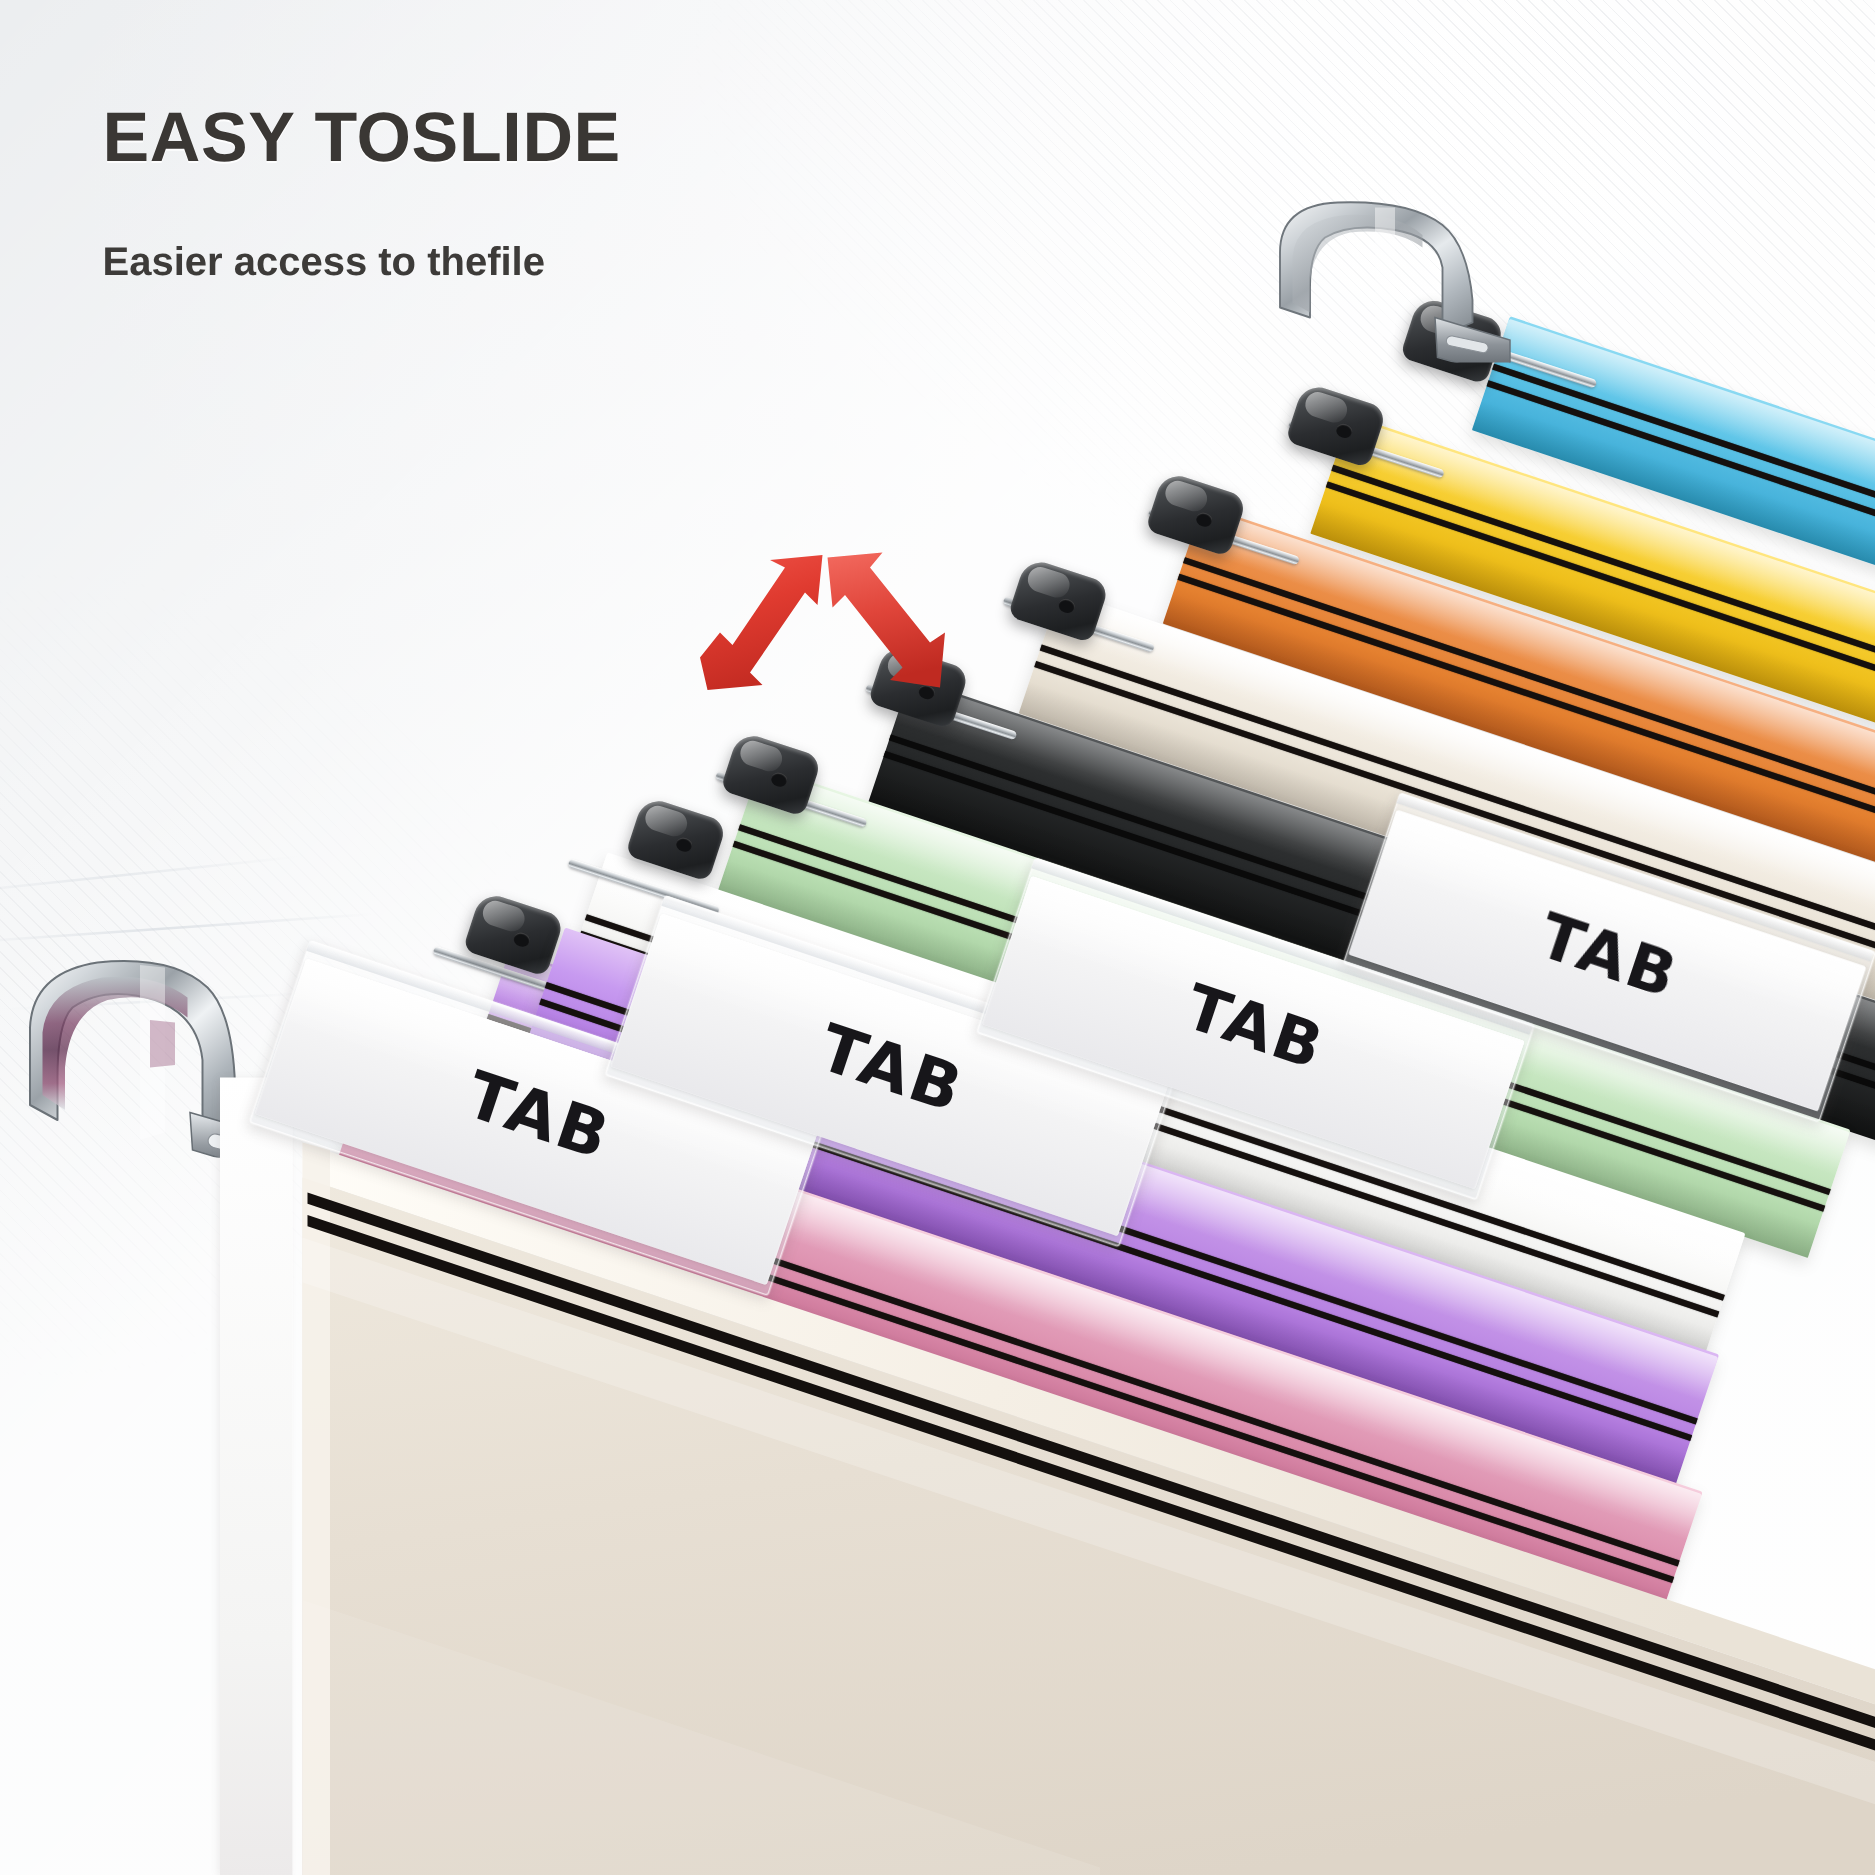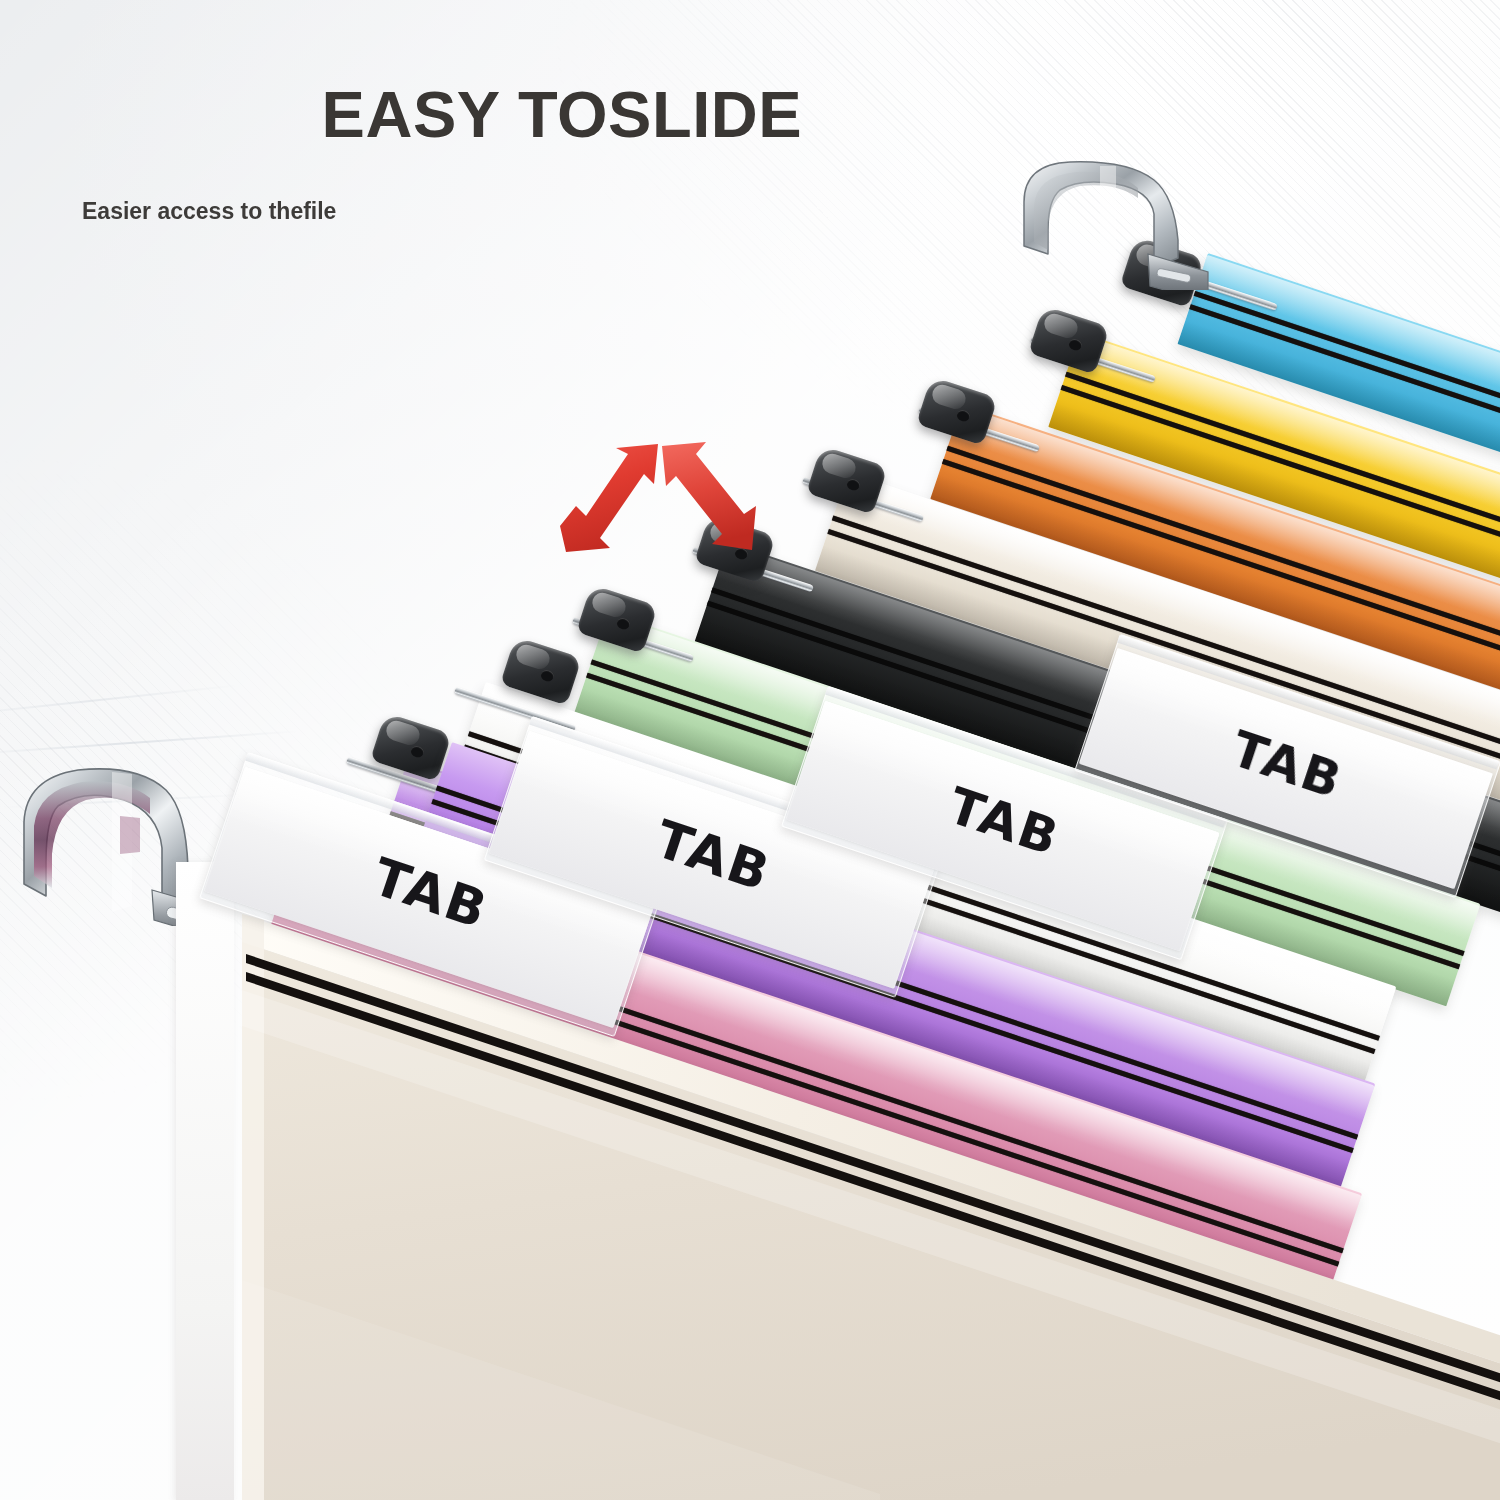--- a/index.html
+++ b/index.html
@@ -37,26 +37,25 @@
             mask-image:radial-gradient(ellipse 520px 420px at 2% 52%,
         rgba(0,0,0,.75) 0%,rgba(0,0,0,.25) 45%,rgba(0,0,0,0) 78%);
   }
   
   .sweep{position:absolute;pointer-events:none;height:2px;
     background:linear-gradient(90deg,rgba(255,255,255,0),rgba(206,212,219,.55),rgba(255,255,255,0));}
 
   
   .copy{position:absolute;left:82px;top:82px;width:720px;z-index:60;}
   .headline{
-    margin:0;font-size:65px;line-height:1.0;letter-spacing:.5px;
+    margin:0;font-size:56px;line-height:1.0;letter-spacing:.5px;
     font-weight:700;color:#3a3734;white-space:nowrap;
     text-shadow:0 1px 0 rgba(255,255,255,.85);
-    text-align:right;
-  }
-  .sub{margin:0;padding-top:46px;font-size:23px;line-height:1.62;
+  }
+  .sub{margin:0;padding-top:46px;font-size:32px;line-height:1.62;
     font-weight:600;color:#3d3b39;}
   .sub span{display:block;}
 
   
   .arrow-wrap{position:absolute;left:556px;top:440px;width:210px;height:130px;z-index:58;}
 
   
   .assembly{position:absolute;left:0;top:0;width:1500px;height:1500px;z-index:40;}
 
   

